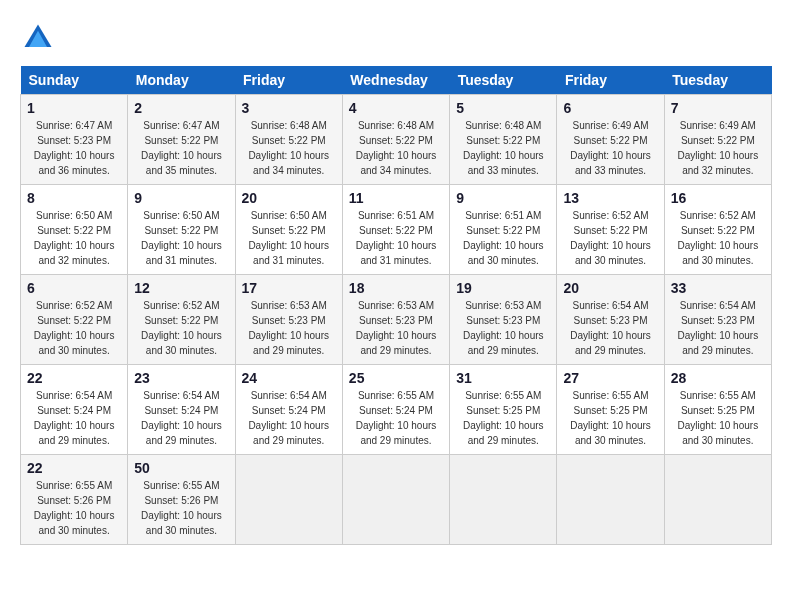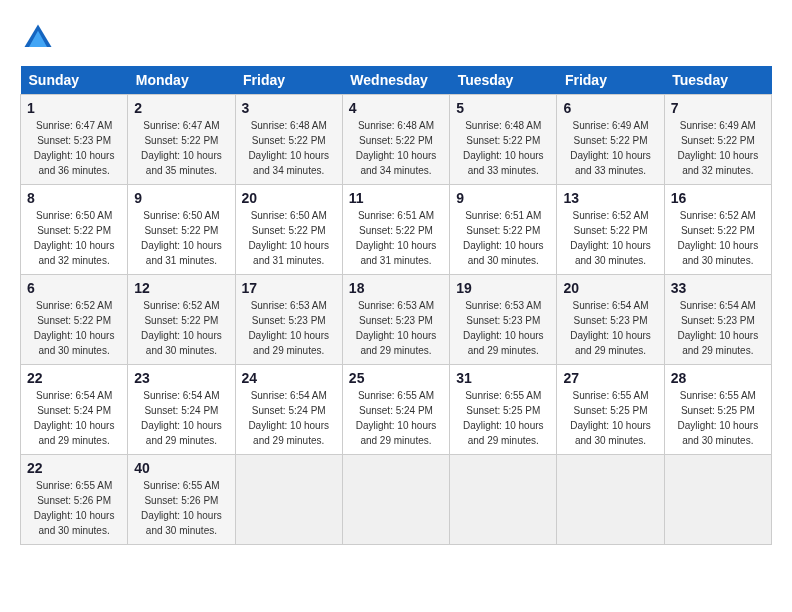--- a/index.html
+++ b/index.html
@@ -330,21 +330,21 @@
       </tr>
       <tr>
         <td>
           <span class="day-num">22</span>
           <div class="day-info" style="white-space: pre-line;">Sunrise: 6:55 AM
 Sunset: 5:26 PM
 Daylight: 10 hours
 and 30 minutes.</div>
         </td>
         <td>
-          <span class="day-num">40</span>
+          <span class="day-num">50</span>
           <div class="day-info" style="white-space: pre-line;">Sunrise: 6:55 AM
 Sunset: 5:26 PM
 Daylight: 10 hours
 and 30 minutes.</div>
         </td>
         <td class="empty"></td>
         <td class="empty"></td>
         <td class="empty"></td>
         <td class="empty"></td>
         <td class="empty"></td>

